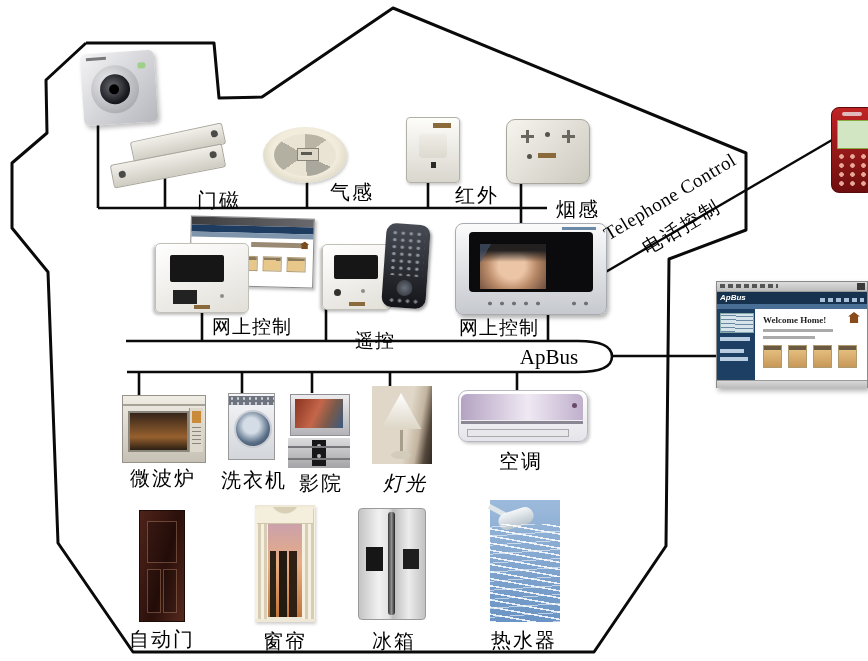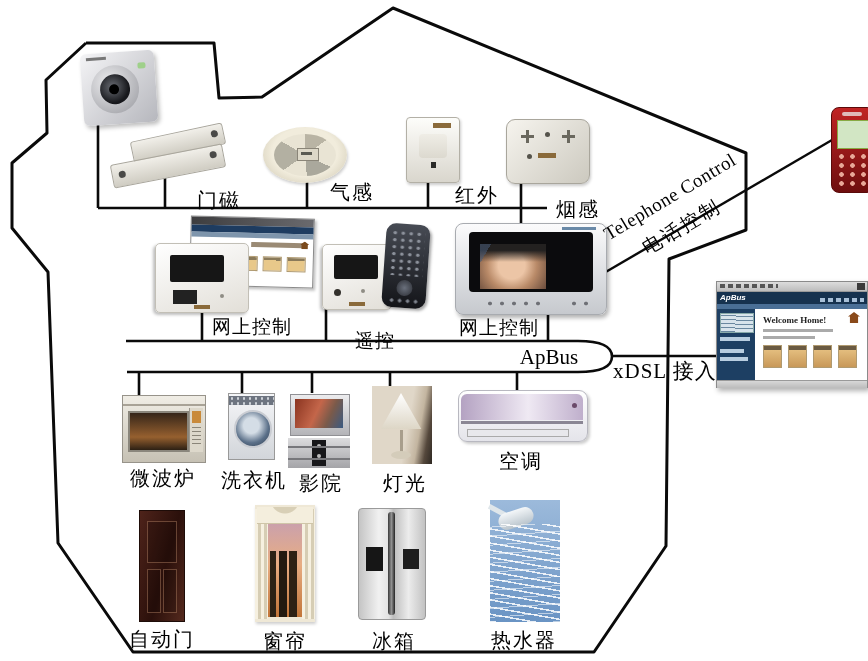--- a/index.html
+++ b/index.html
@@ -429,26 +429,25 @@
   <div class="lbl" style="left:578px;top:176px;margin-top:20px;">烟感</div>
 
   <div class="rot" style="left:575px;top:186px;width:190px;transform:rotate(-31deg);letter-spacing:.5px;">Telephone Control</div>
   <div class="rot" style="left:602px;top:214px;width:160px;transform:rotate(-31deg);letter-spacing:3px;">电话控制</div>
 
   <div class="lbl-left" style="left:212px;top:314px;">网上控制</div>
   <div class="lbl-left" style="left:355px;top:328px;">遥控</div>
   <div class="lbl-left" style="left:459px;top:315px;">网上控制</div>
 
   <div class="lbl" style="left:549px;top:345px;font-size:21px;letter-spacing:0;">ApBus</div>
-  <div class="lbl-left" style="left:613px;top:357px;font-size:21px;">xDSL 接入</div>
 
   <div class="lbl" style="left:163px;top:465px;">微波炉</div>
   <div class="lbl" style="left:254px;top:467px;">洗衣机</div>
   <div class="lbl" style="left:321px;top:470px;">影院</div>
-  <div class="lbl" style="left:405px;top:470px;">灯光</div>
+  <div class="lbl" style="left:405px;top:470px;font-style:italic;">灯光</div>
   <div class="lbl" style="left:521px;top:448px;">空调</div>
 
   <div class="lbl" style="left:162px;top:626px;">自动门</div>
   <div class="lbl" style="left:285px;top:628px;">窗帘</div>
   <div class="lbl" style="left:394px;top:628px;">冰箱</div>
   <div class="lbl" style="left:524px;top:627px;">热水器</div>
 
 </div>
 
 </body></html>

